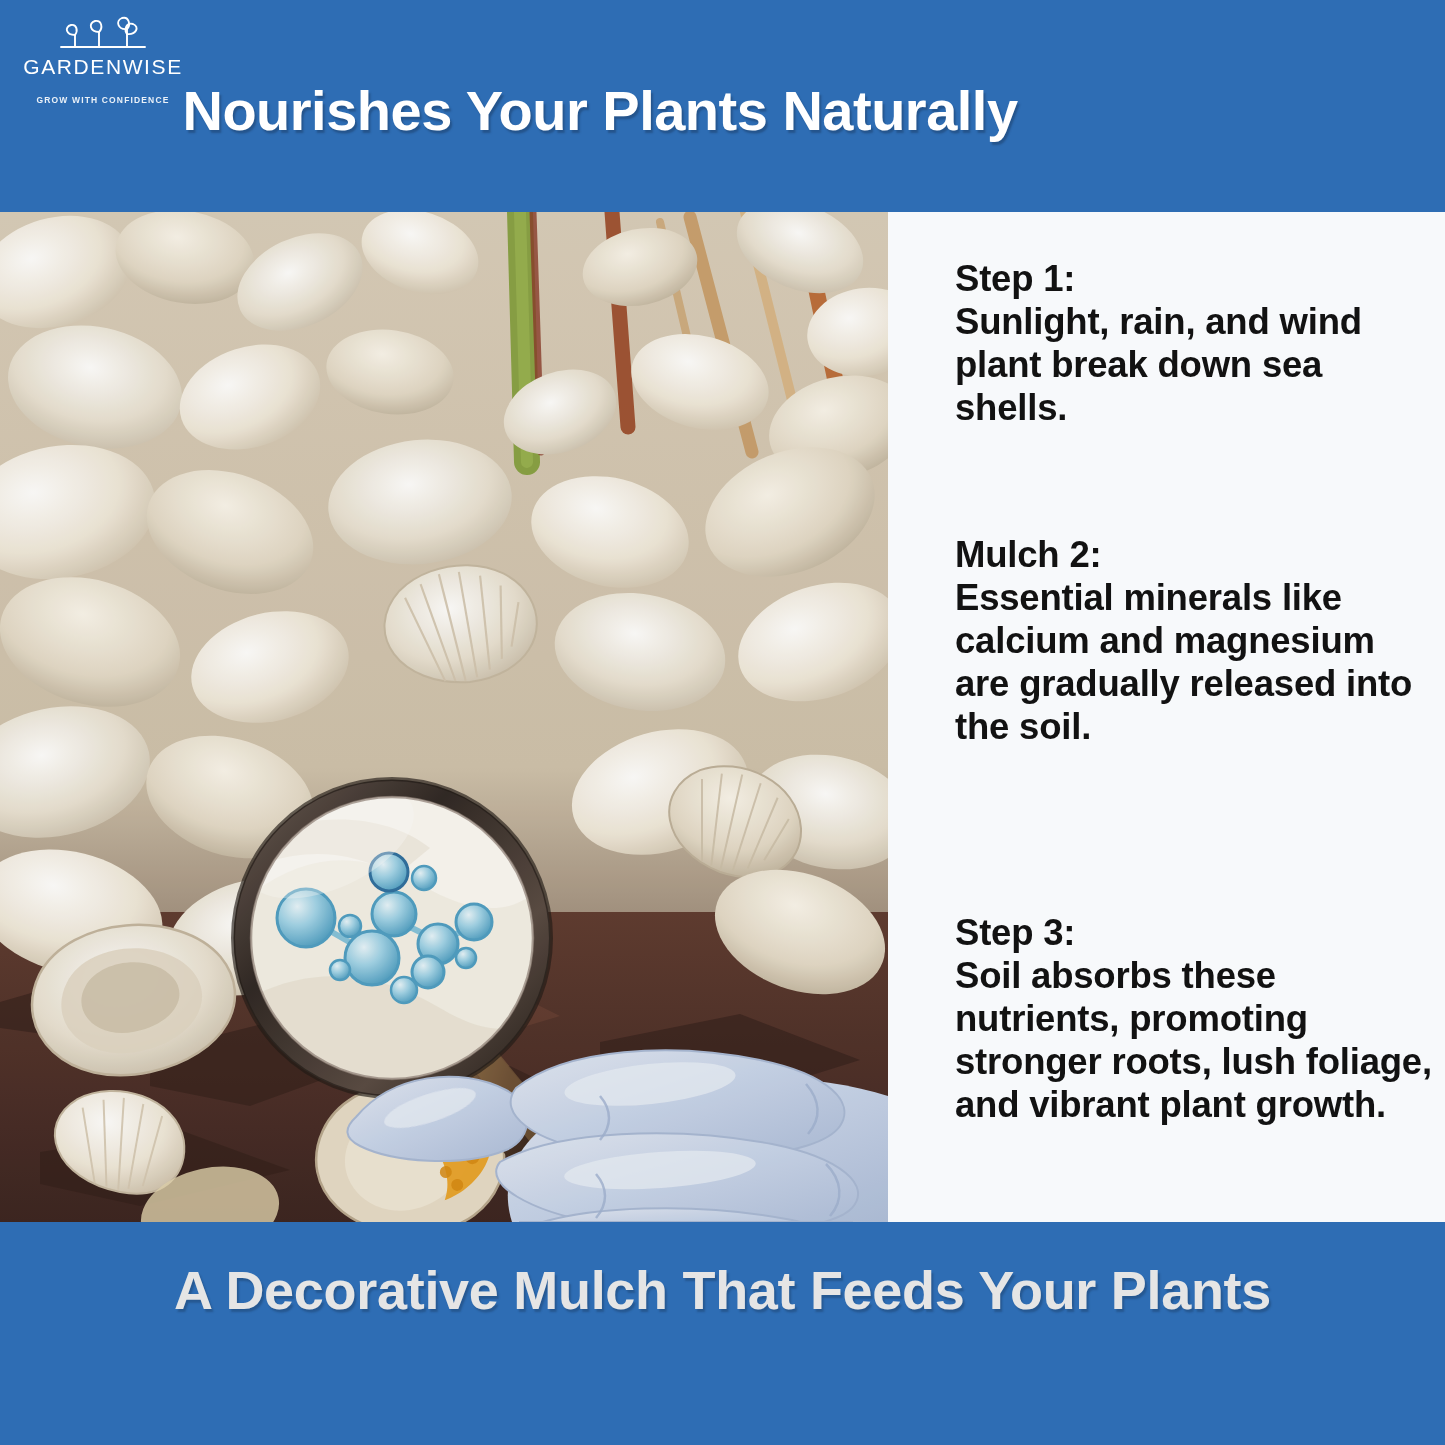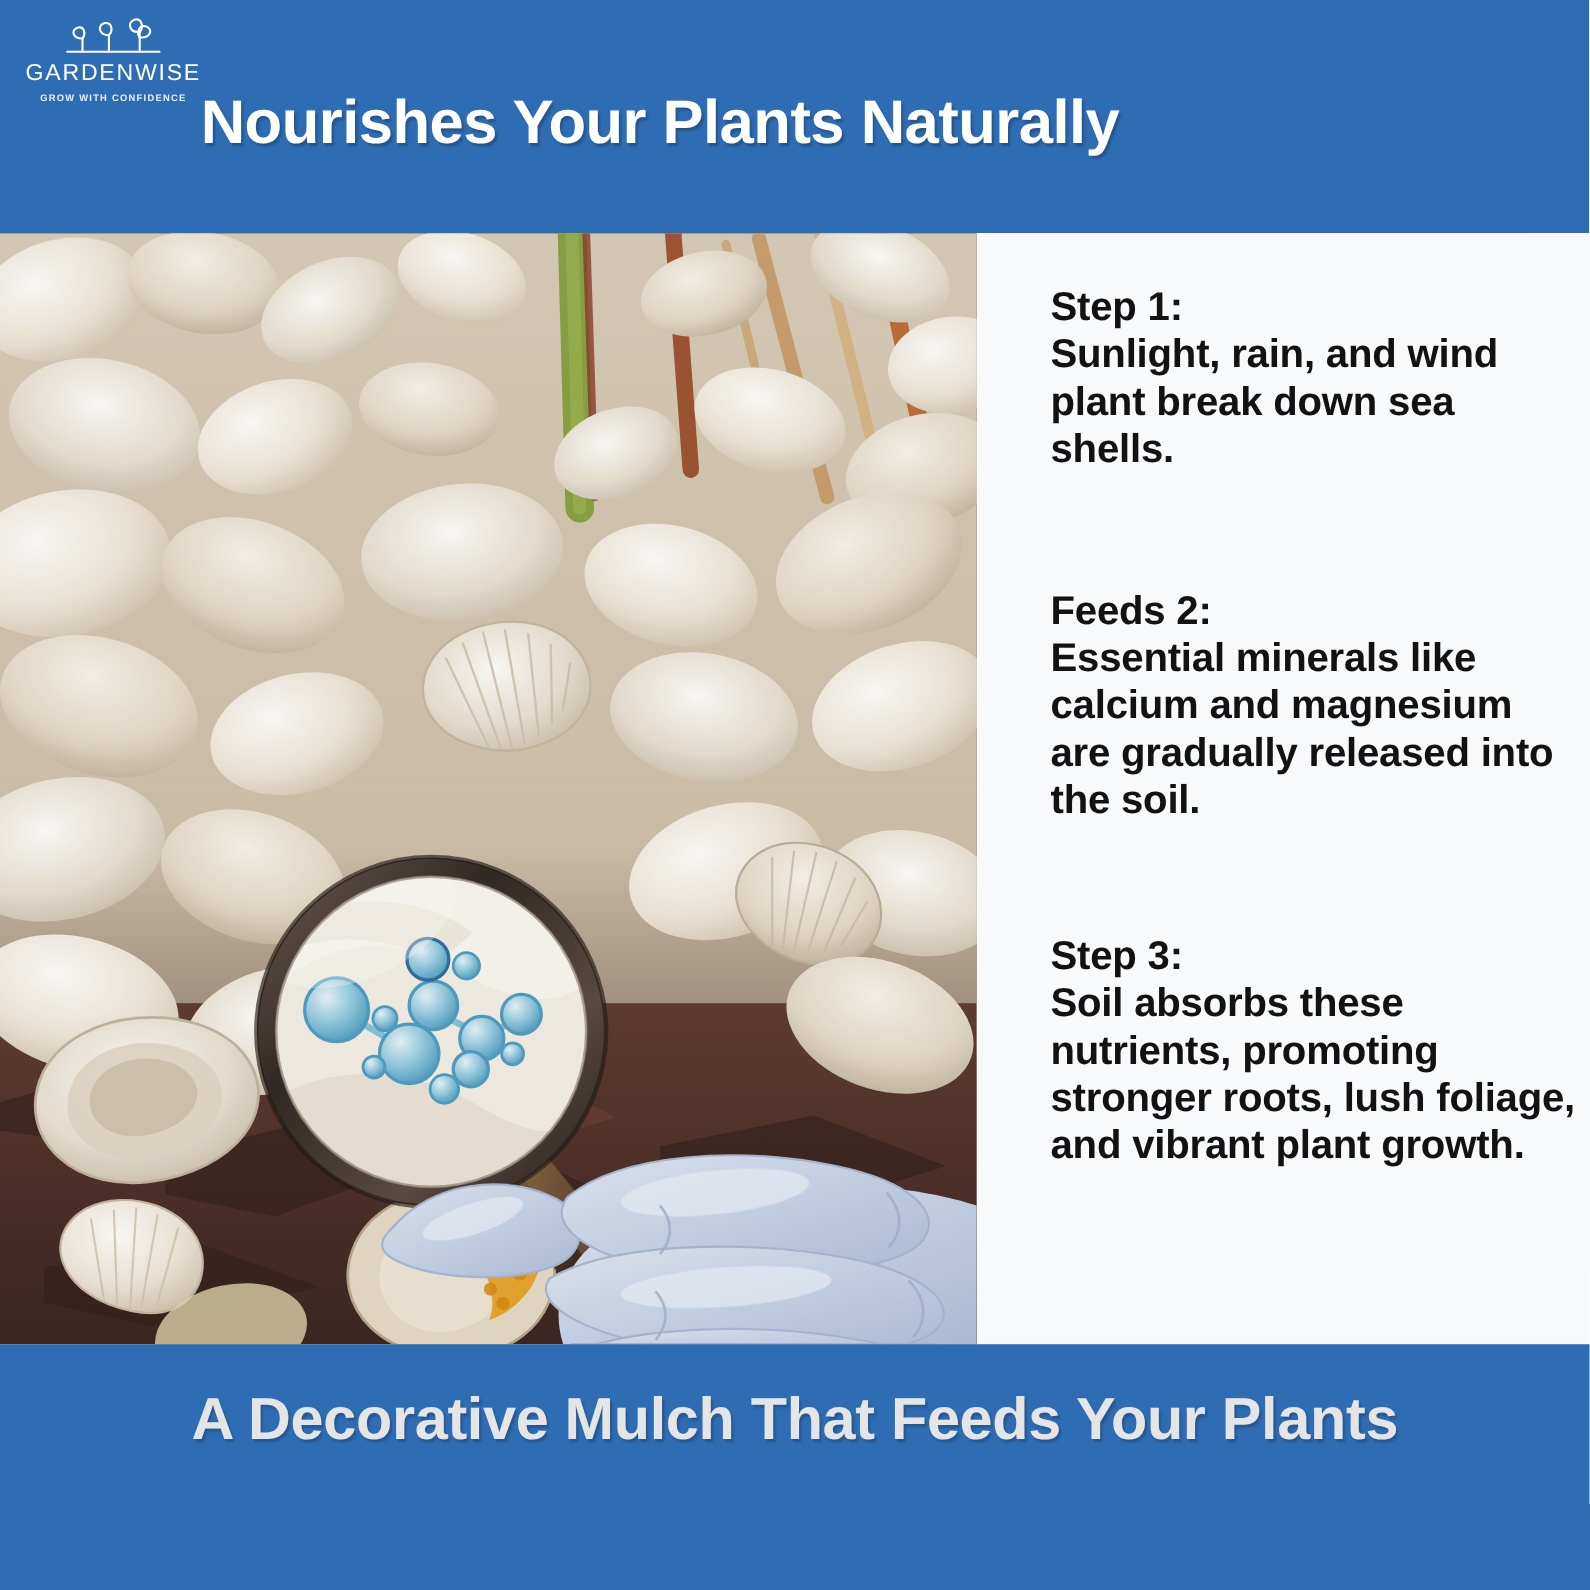--- a/index.html
+++ b/index.html
@@ -38,21 +38,21 @@
     font-family: "Liberation Sans", sans-serif;
     font-size: 21px;
     font-weight: 400;
     letter-spacing: 1.6px;
     line-height: 1;
     color: #ffffff;
     white-space: nowrap;
   }
   .logo-tag {
     display: block;
-    margin-top: 7px;
+    margin-top: 18px;
     font-size: 8.5px;
     font-weight: 700;
     letter-spacing: 1.15px;
     color: #eaf1f8;
     white-space: nowrap;
   }
   .headline {
     position: absolute;
     left: 0;
     top: 78px;
@@ -101,21 +101,21 @@
     color: #121212;
     font-size: 36.5px;
     font-weight: 700;
     line-height: 1.175;
     letter-spacing: -0.2px;
   }
   .step-title { display: block; }
   .step-body  { display: block; }
   #step-1 { top: 46px; }
   #step-2 { top: 322px; }
-  #step-3 { top: 636px; }
+  #step-3 { top: 700px; }
 
   
   .bottom-banner {
     position: absolute;
     left: 0; top: 1222px;
     width: 1445px;
     height: 223px;
     background: #2E6DB4;
   }
   .tagline {
@@ -440,21 +440,21 @@
     </div>
 
     <div class="steps-panel">
 
       <div class="step" id="step-1">
         <span class="step-title">Step 1:</span>
         <span class="step-body">Sunlight, rain, and wind plant break down sea shells.</span>
       </div>
 
       <div class="step" id="step-2">
-        <span class="step-title">Feeds 2:</span>
+        <span class="step-title">Mulch 2:</span>
         <span class="step-body">Essential minerals like calcium and magnesium are gradually released into the soil.</span>
       </div>
 
       <div class="step" id="step-3">
         <span class="step-title">Step 3:</span>
         <span class="step-body">Soil absorbs these nutrients, promoting stronger roots, lush foliage, and vibrant plant growth.</span>
       </div>
 
     </div>
   </div>

